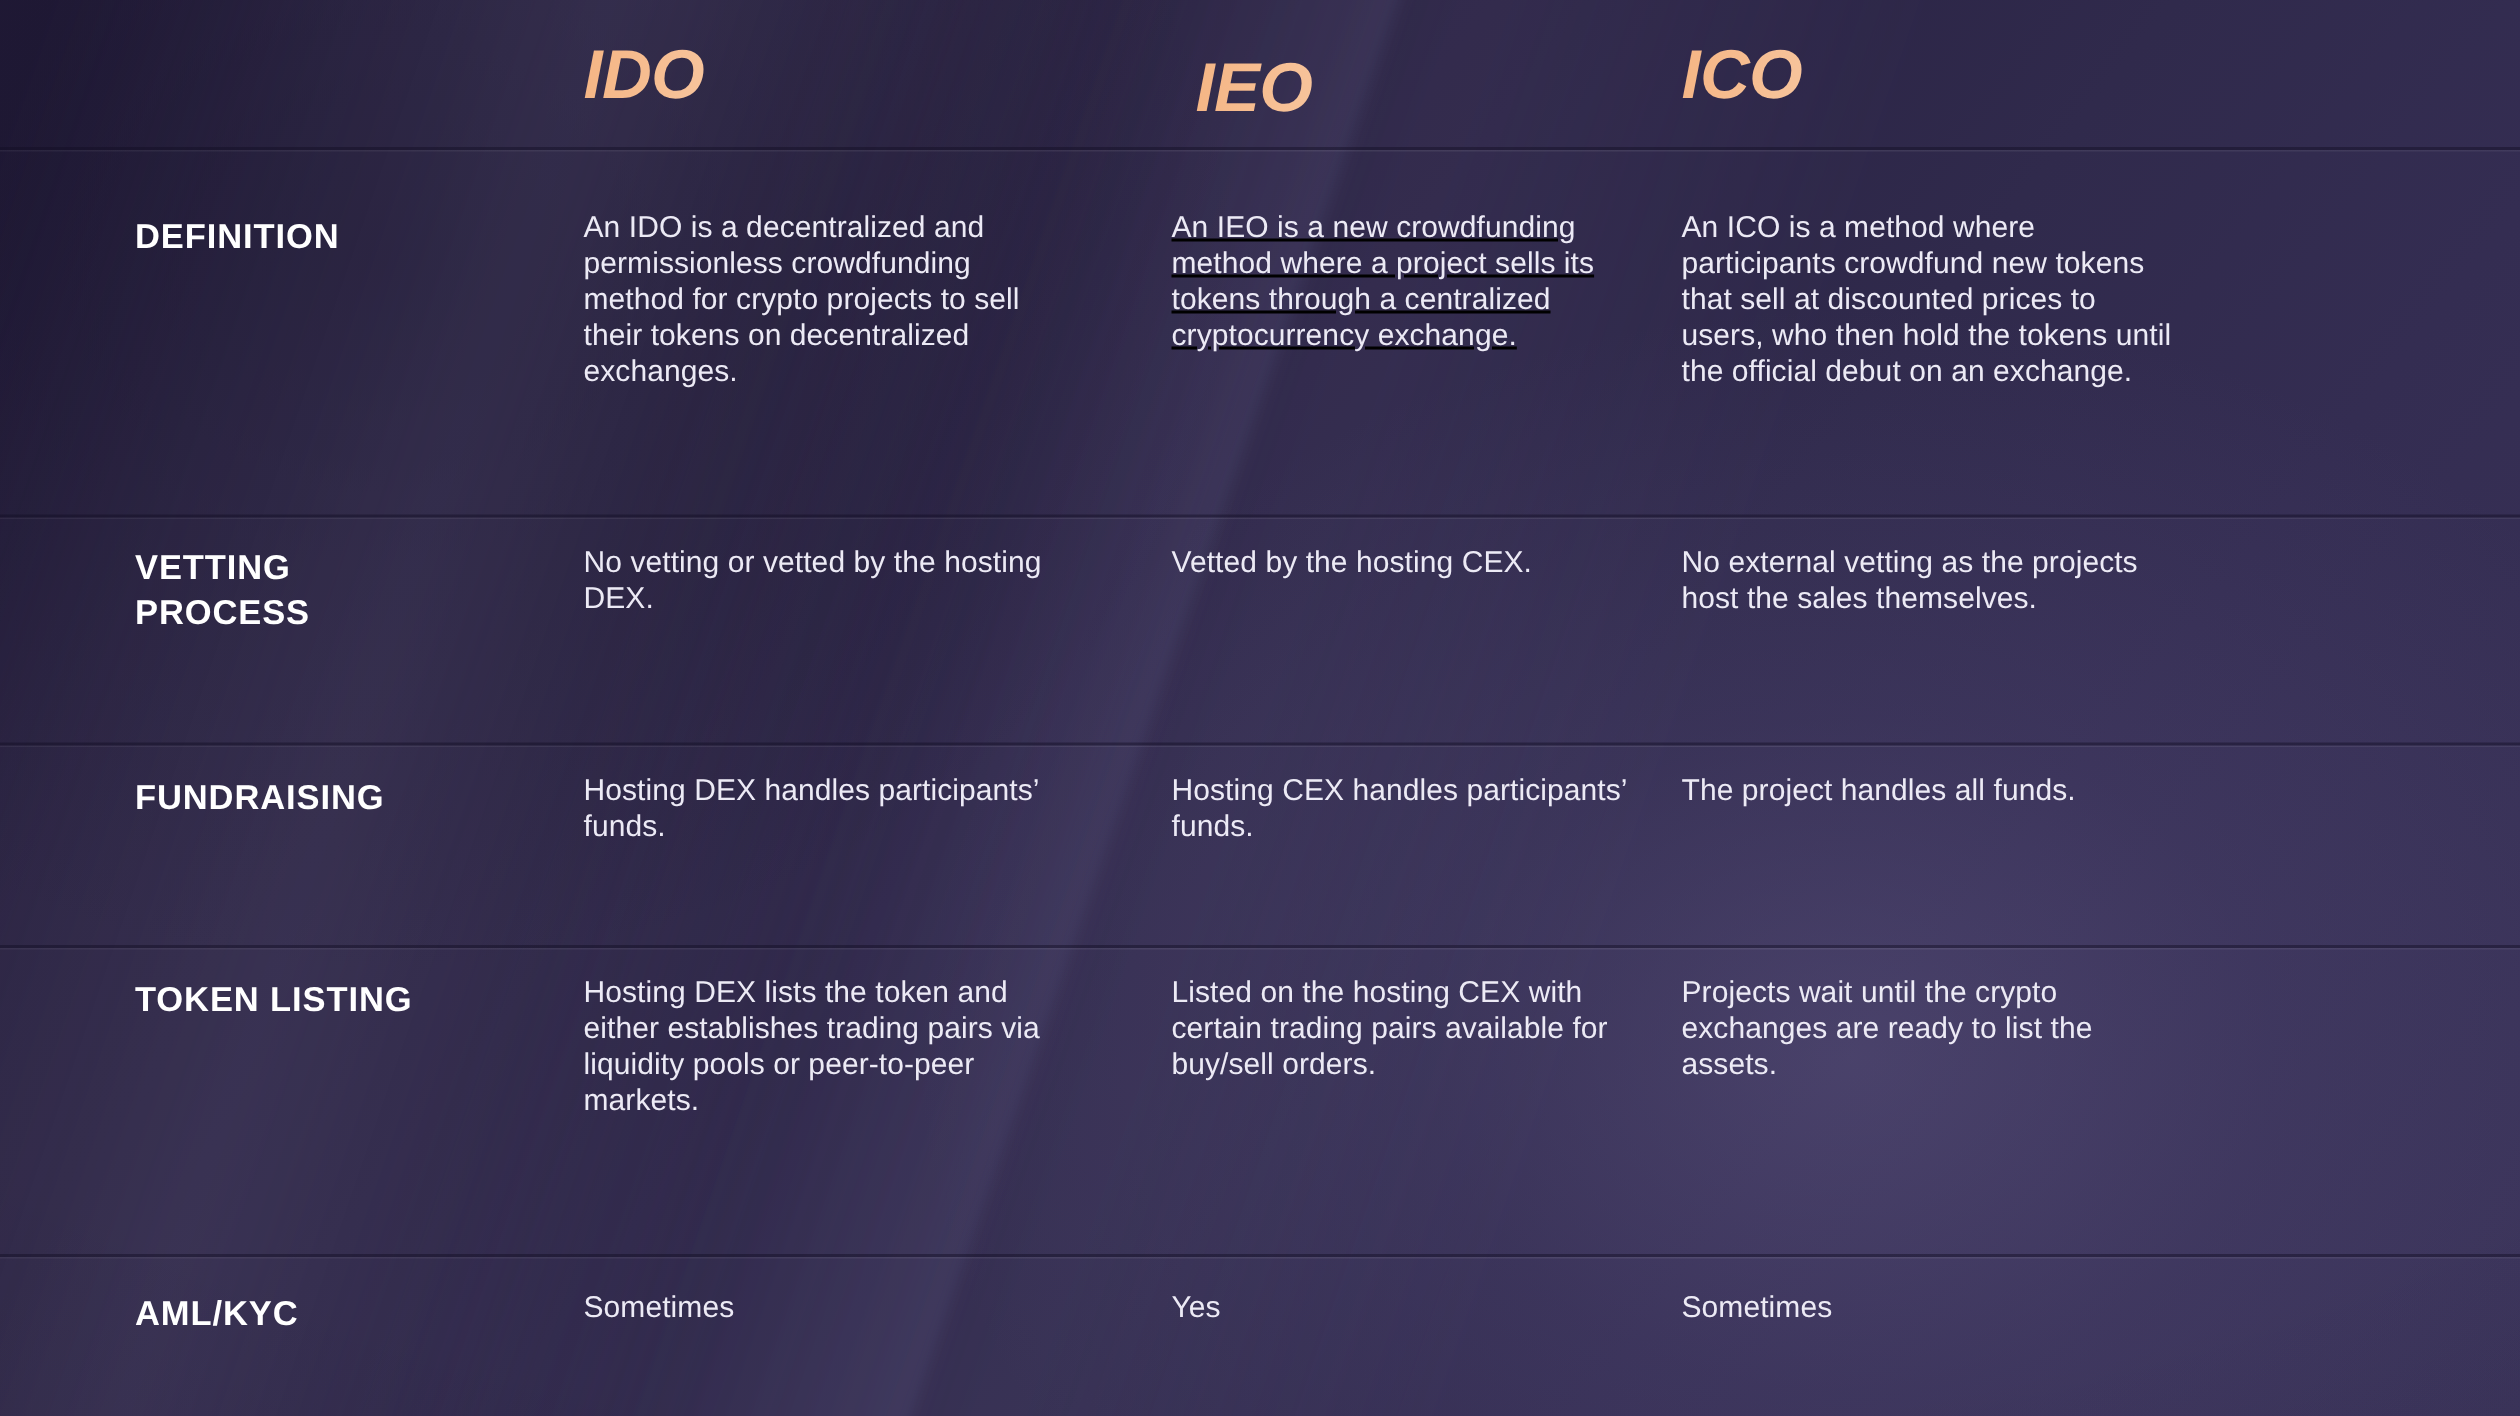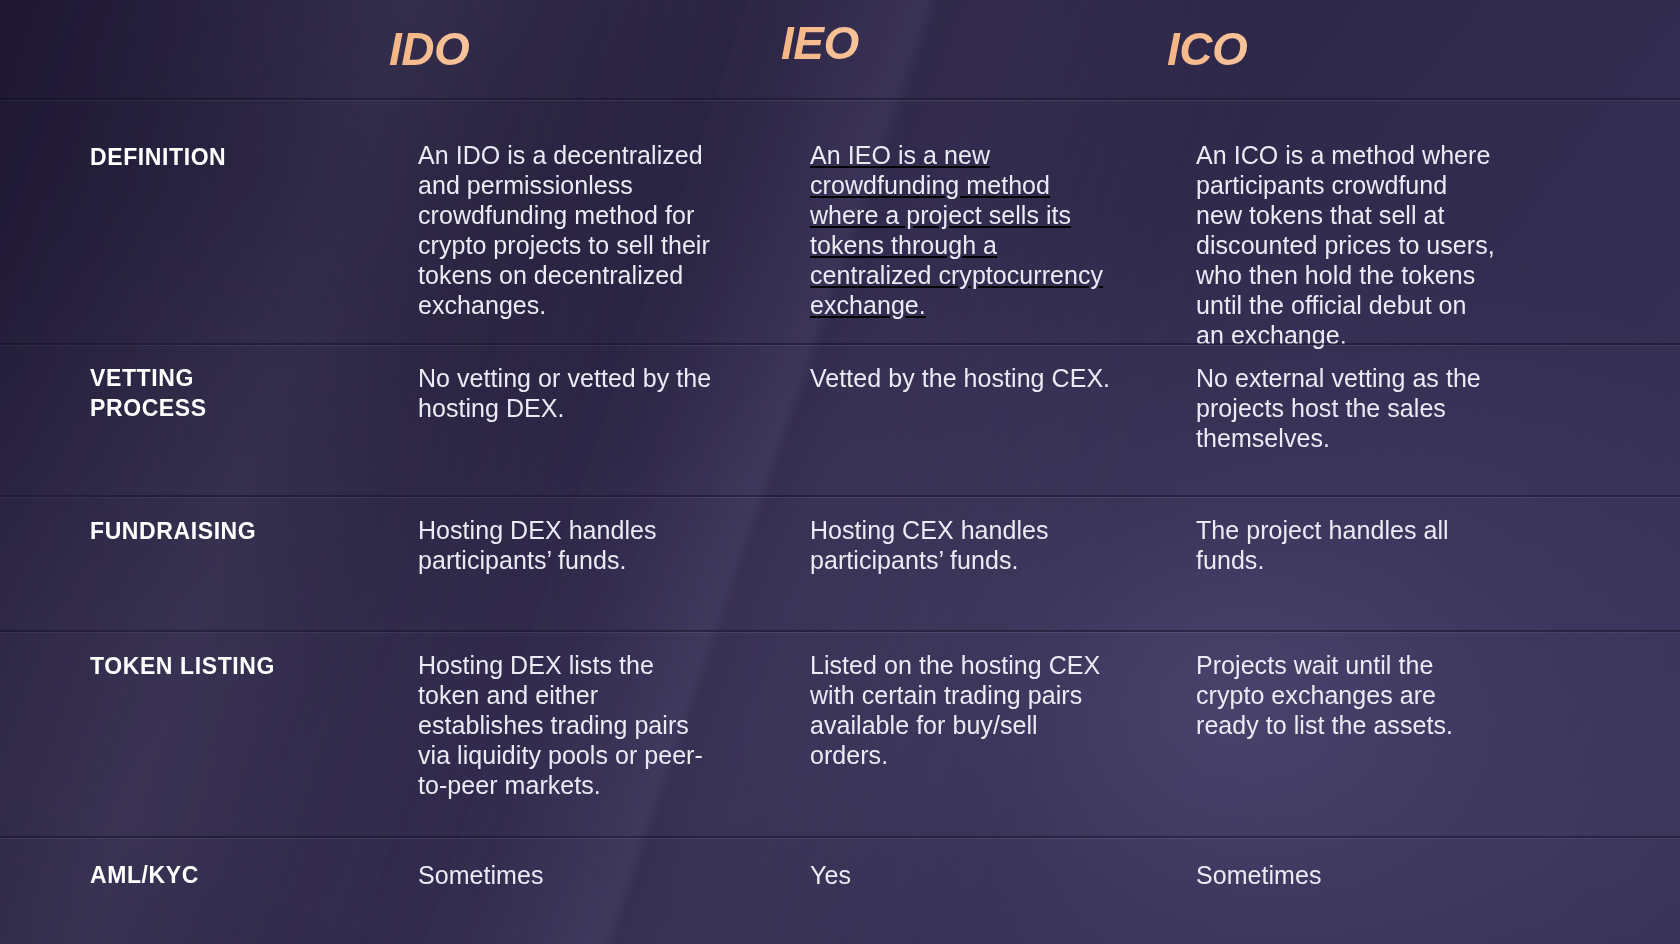--- a/index.html
+++ b/index.html
@@ -150,21 +150,21 @@
   }
 
   
   .col-label {
     position: absolute;
     left: 90px;
     width: 280px;
   }
   .col-1 { position: absolute; left: 389px; width: 330px; }
   .col-2 { position: absolute; left: 781px; width: 330px; }
-  .col-3 { position: absolute; left: 1167px; width: 330px; }
+  .col-3 { position: absolute; left: 1121px; width: 330px; }
 
   
   .header-row { top: 0; height: 100px; }
 
   .head-title {
     font-size: 46px;
     font-weight: 700;
     font-style: italic;
     letter-spacing: -0.5px;
     line-height: 1;
@@ -189,46 +189,45 @@
     font-weight: 700;
     letter-spacing: 0.6px;
     line-height: 1.32;
     text-transform: uppercase;
     white-space: pre-line;
   }
 
   
   .cell {
     color: #eceaf5;
-    font-size: 25px;
+    font-size: 20px;
     font-weight: 400;
     line-height: 1.20;
     letter-spacing: 0.05px;
-    margin-left: 29px;
   }
 </style>
 </head>
 <body>
 
 <div class="stage">
 
   <div class="glow-ul"></div>
   <div class="glow-lr"></div>
   <div class="light-shaft"></div>
   <div class="light-shaft two"></div>
   <div class="shaft-edge"></div>
   <div class="vignette"></div>
 
   <div class="table">
 
     <div class="row header-row">
       <div class="col-1" style="top:26px;">
         <div class="head-title">IDO</div>
       </div>
-      <div class="col-2" style="top:20px;">
+      <div class="col-2" style="top:35px;margin-left:16px;">
         <div class="head-title">IEO</div>
       </div>
       <div class="col-3" style="top:26px;">
         <div class="head-title">ICO</div>
       </div>
     </div>
 
     <div class="rule" style="top:100px;"></div>
 
     <div class="row" style="top:100px; height:210px;">

